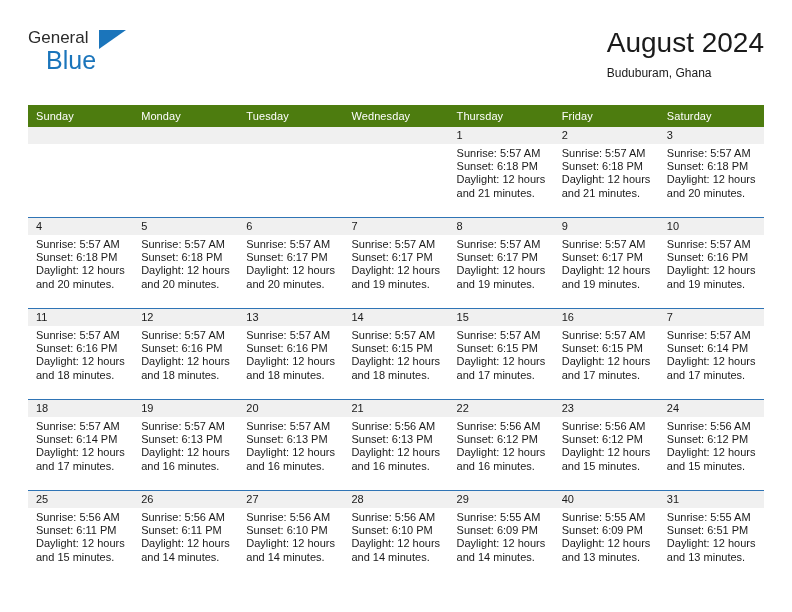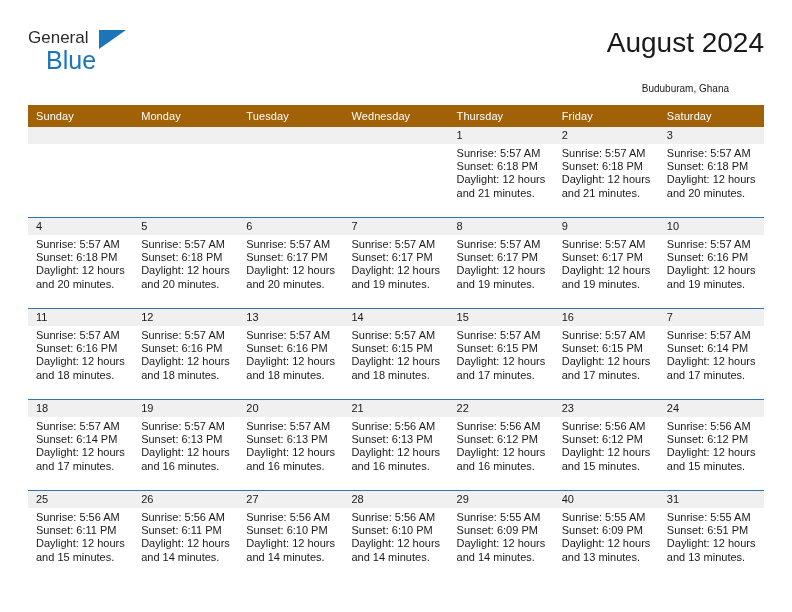--- a/index.html
+++ b/index.html
@@ -64,49 +64,49 @@
     width: 0;
     height: 0;
     border-left: 27px solid #1b75bb;
     border-bottom: 19px solid transparent;
   }
 
   .title-block {
     position: absolute;
     right: 0;
     top: 0;
-    text-align: center;
+    text-align: left;
   }
   .cal-title {
     font-size: 28px;
     font-weight: normal;
     color: #1a1a1a;
     line-height: 34px;
     white-space: nowrap;
   }
   .cal-subtitle {
-    font-size: 10px;
+    font-size: 12px;
     color: #1a1a1a;
     line-height: 20px;
-    margin-top: 19px;
+    margin-top: 3px;
     white-space: nowrap;
   }
 
   
   .calendar {
     position: absolute;
     left: 28px;
     top: 105px;
     width: 736px;
     border-collapse: collapse;
     table-layout: fixed;
   }
 
   .calendar th {
-    background: #a16207;
+    background: #4d7c0f;
     color: #ffffff;
     font-size: 11px;
     font-weight: normal;
     text-align: left;
     padding: 5px 0 5px 8px;
     height: 12px;
     border: none;
     letter-spacing: 0.1px;
   }
 

